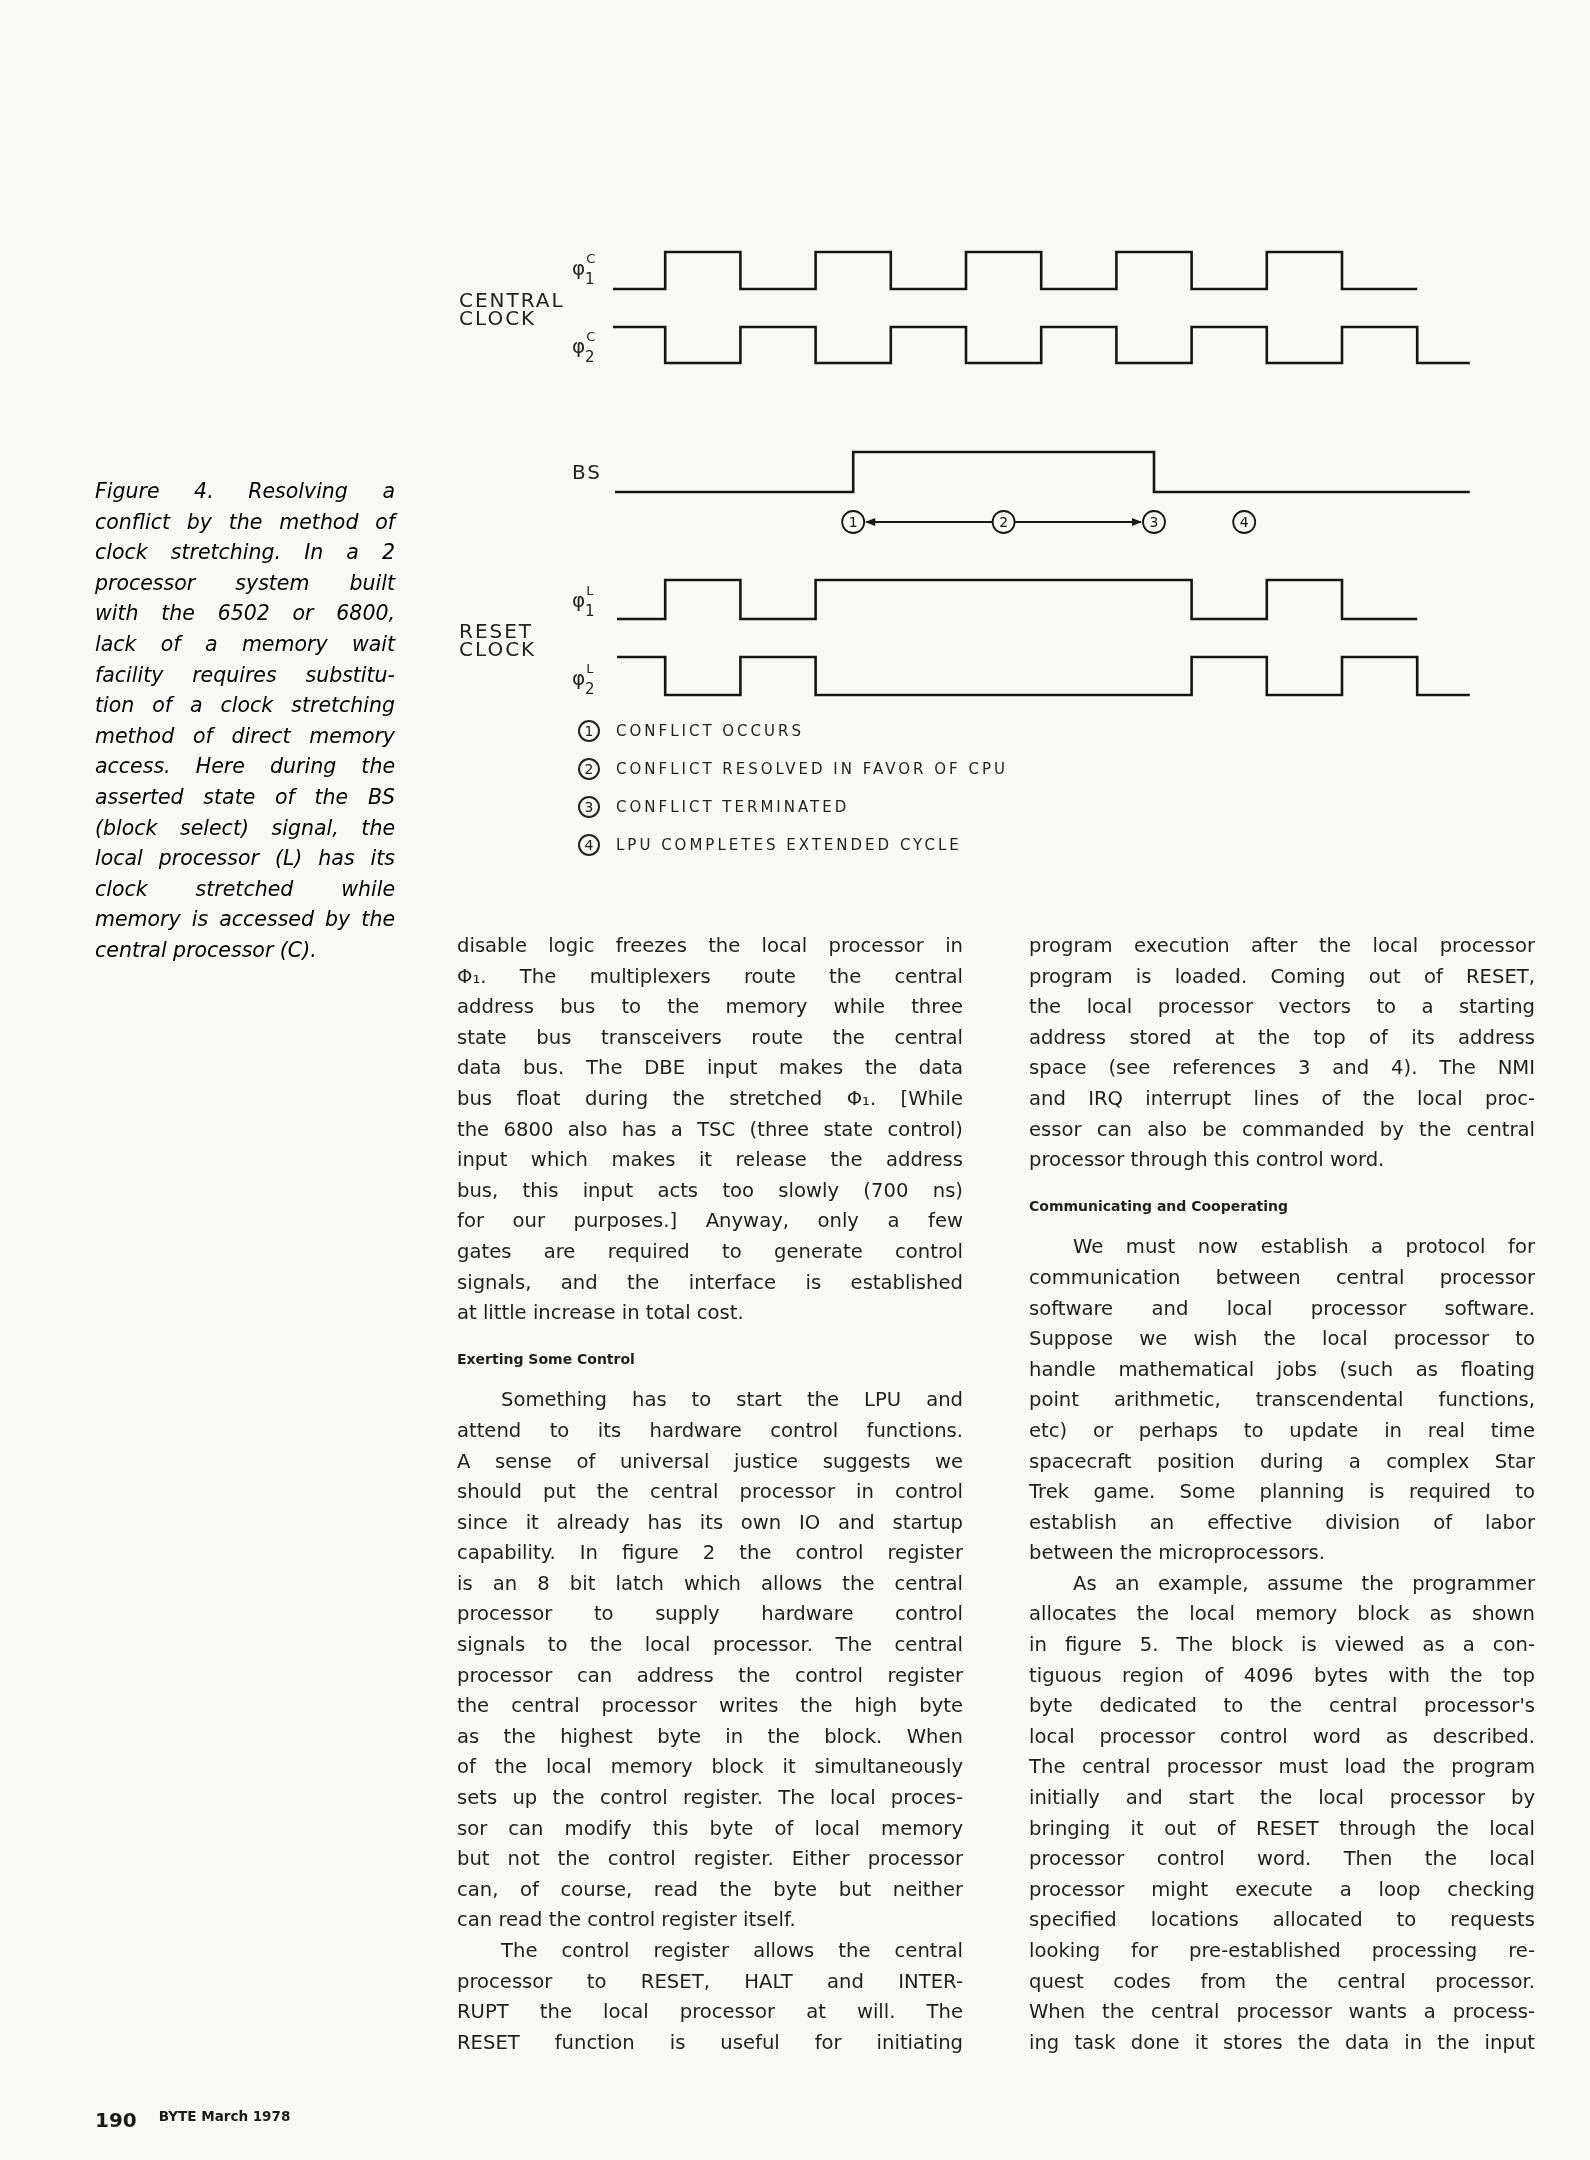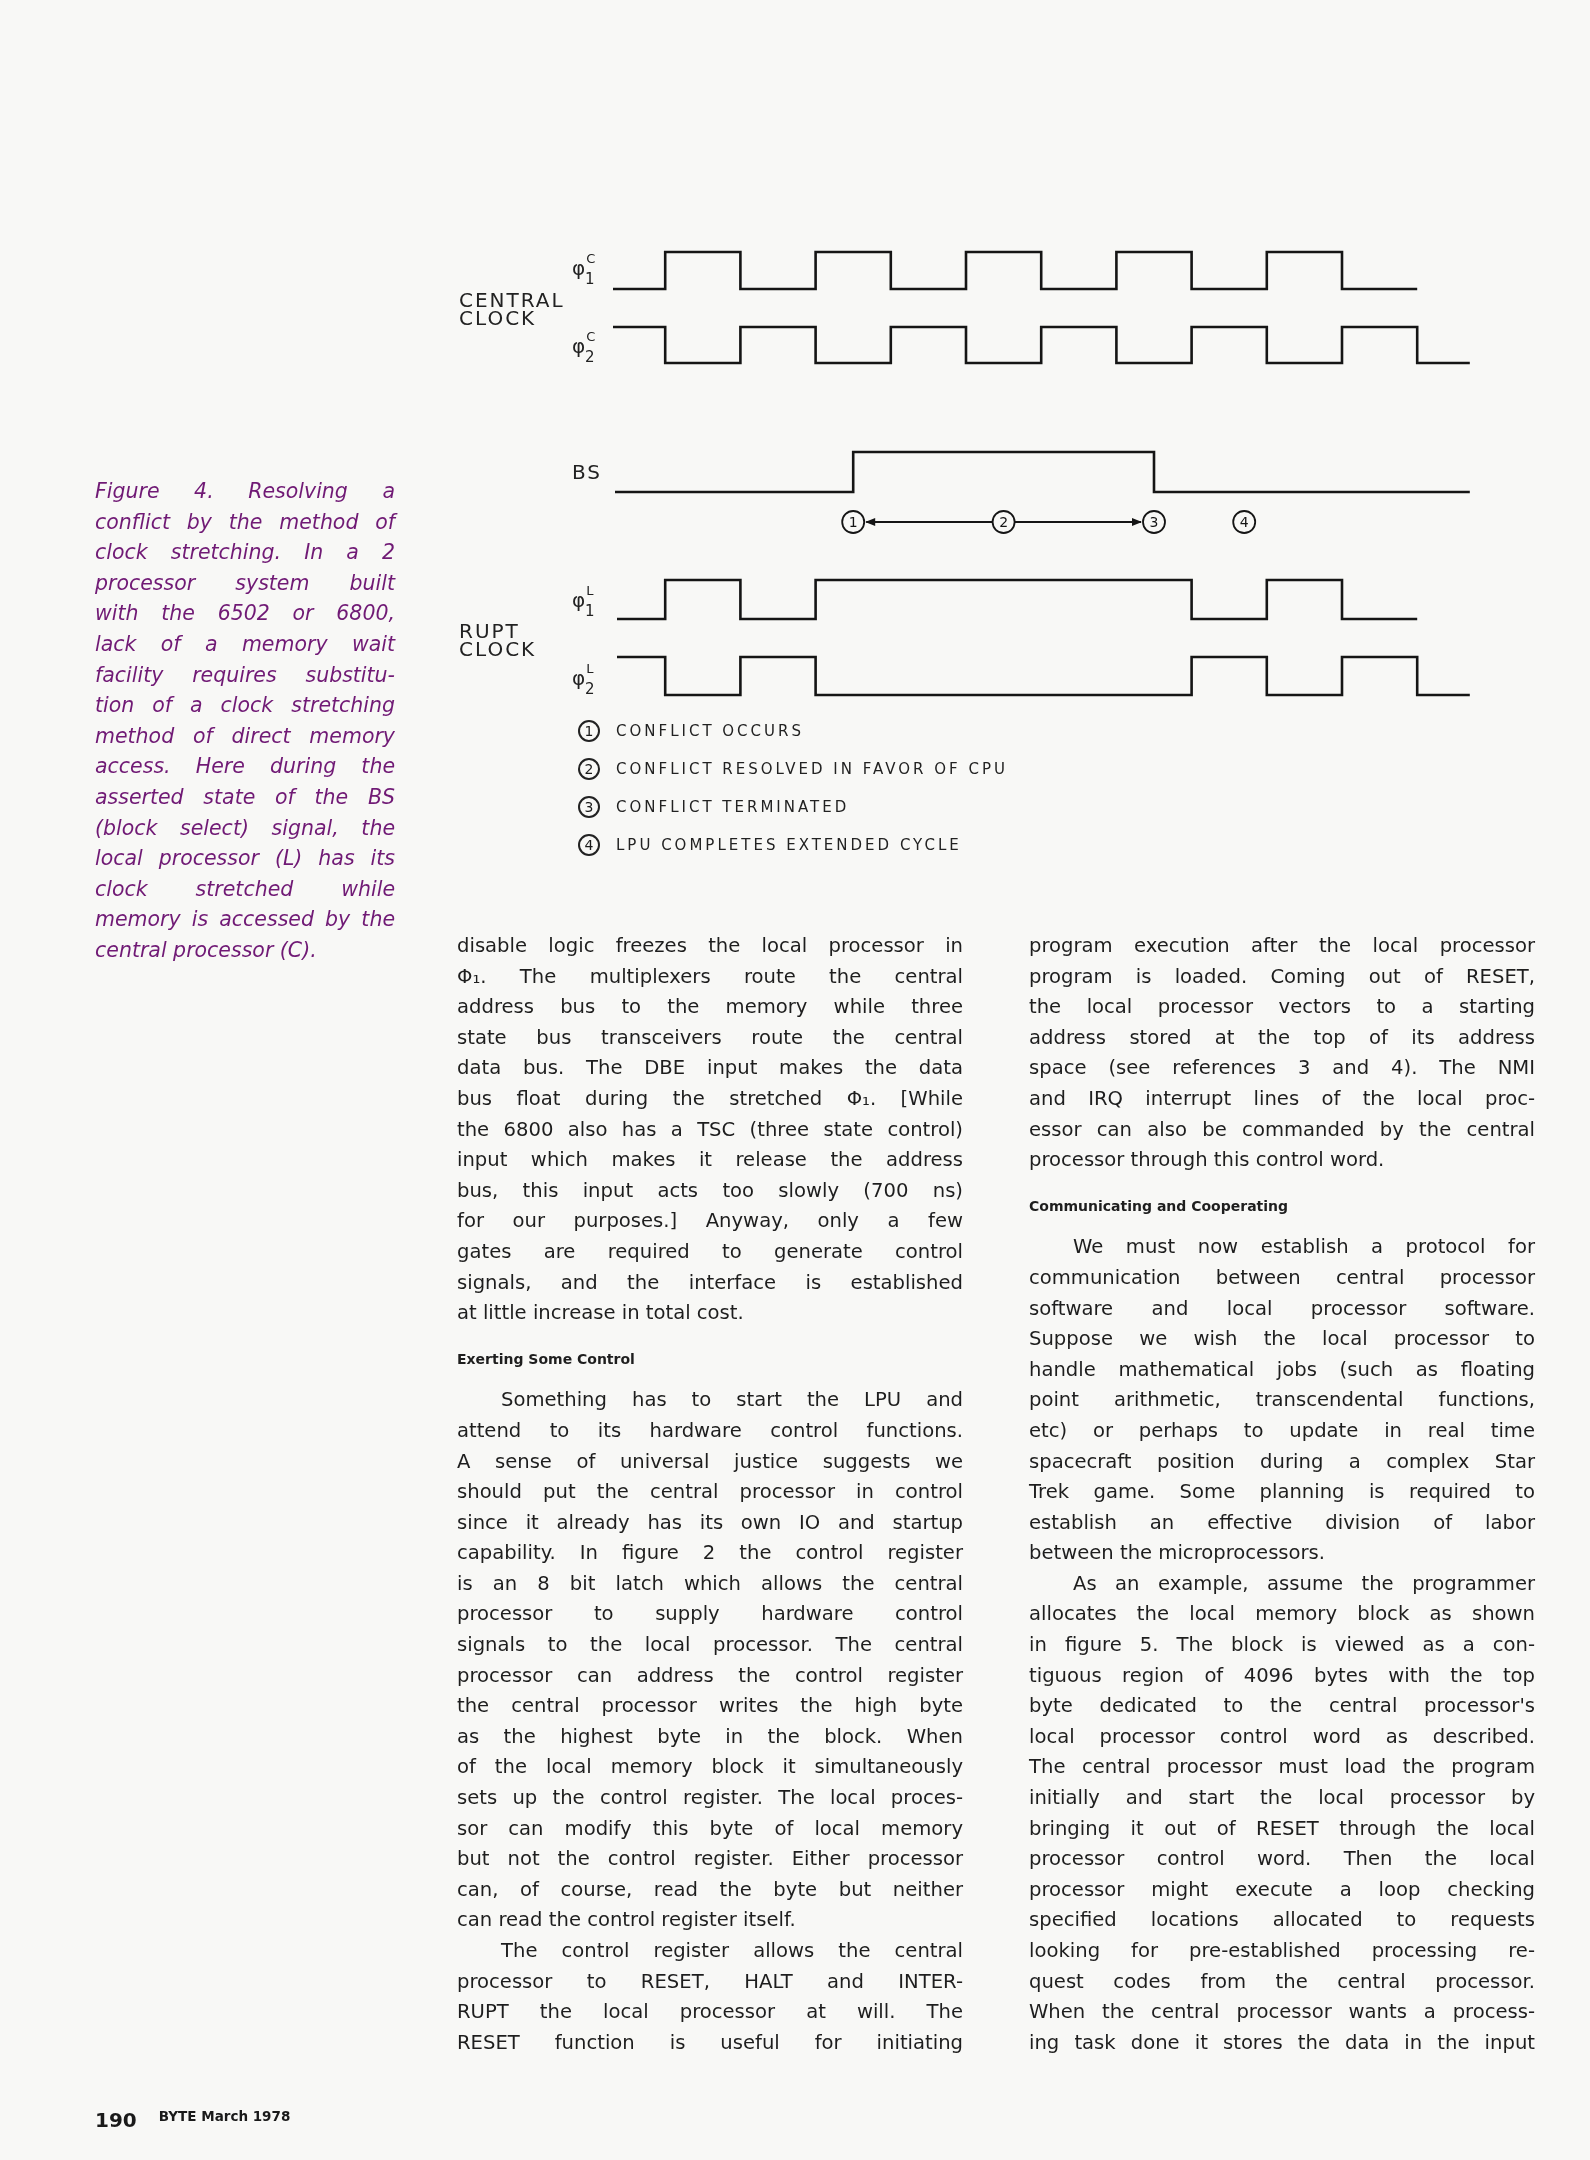--- a/index.html
+++ b/index.html
@@ -16,21 +16,21 @@
   .legend-row { position: absolute; left: 578px; height: 28px; display: flex; align-items: center; }
   .legend-num {
     width: 22px; height: 22px; border: 2px solid #222; border-radius: 50%;
     font-size: 14px; display: flex; align-items: center; justify-content: center;
     box-sizing: border-box; margin-right: 16px;
   }
   .legend-text { font-size: 15px; letter-spacing: 3px; color: #222; }
   .caption {
     position: absolute; left: 95px; top: 476px; width: 300px;
     font-family: "DejaVu Sans", sans-serif; font-style: italic;
-    font-size: 20.5px; line-height: 30.6px; color: #701a75;
+    font-size: 20.5px; line-height: 30.6px; color: #000000;
   }
   .col {
     position: absolute; width: 506px;
     font-family: "DejaVu Sans", sans-serif; font-size: 19.6px; line-height: 30.6px; color: #1e1e1e;
   }
   .col .ln { display: block; text-align: justify; text-align-last: justify; white-space: nowrap; height: 30.6px; overflow: visible; }
   .col .ln.last { text-align-last: left; }
   .col .ln.indent { padding-left: 44px; }
   .col .head { display: block; font-weight: bold; height: 30.6px; margin-top: 15px; margin-bottom: 11px; font-size: 14px; }
   .footer { position: absolute; top: 2108px; left: 95px; display: flex; align-items: flex-start; }
@@ -39,21 +39,21 @@
 </style>
 </head>
 <body>
 
 <div id="figure">
   <div class="sig-label" style="left:459px; top:291px;">
     <span style="display:block">CENTRAL</span>
     <span style="display:block">CLOCK</span>
   </div>
   <div class="sig-label" style="left:459px; top:622px;">
-    <span style="display:block">RUPT</span>
+    <span style="display:block">RESET</span>
     <span style="display:block">CLOCK</span>
   </div>
   <div class="sig-label" style="left:572px; top:463px;">BS</div>
 
   <div class="phi" style="left:572px; top:255px;"><span>φ</span><sup>C</sup><sub>1</sub></div>
   <div class="phi" style="left:572px; top:333px;"><span>φ</span><sup>C</sup><sub>2</sub></div>
   <div class="phi" style="left:572px; top:587px;"><span>φ</span><sup>L</sup><sub>1</sub></div>
   <div class="phi" style="left:572px; top:665px;"><span>φ</span><sup>L</sup><sub>2</sub></div>
 
   <svg id="wave-svg" width="1590" height="900" style="position:absolute;left:0;top:0;">

